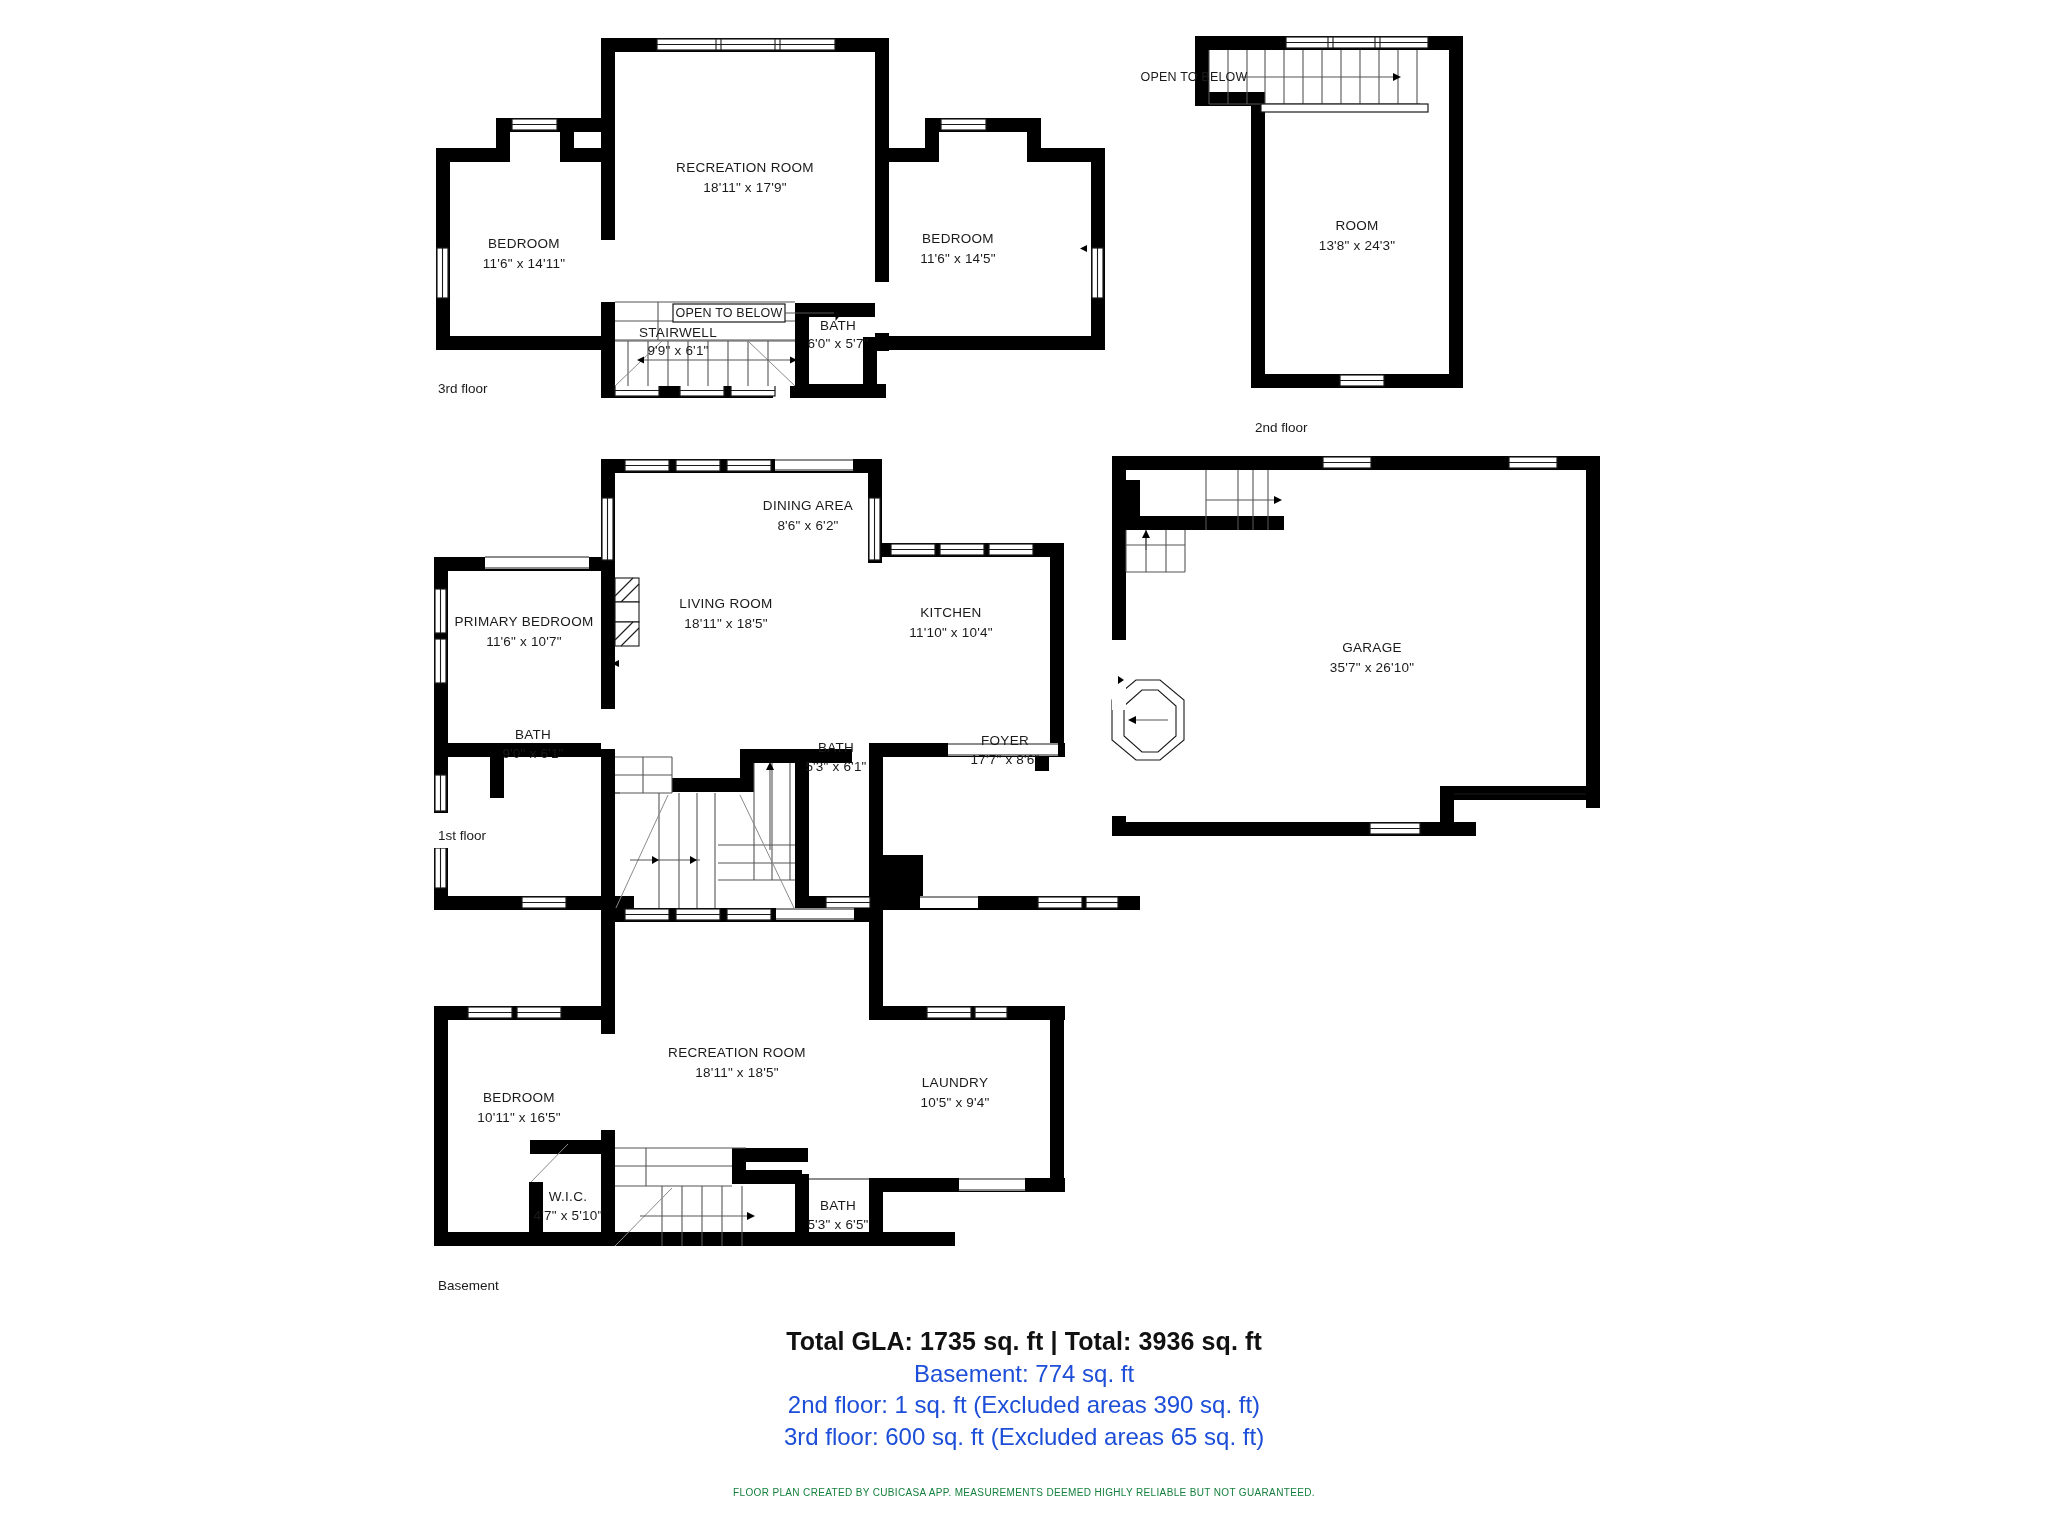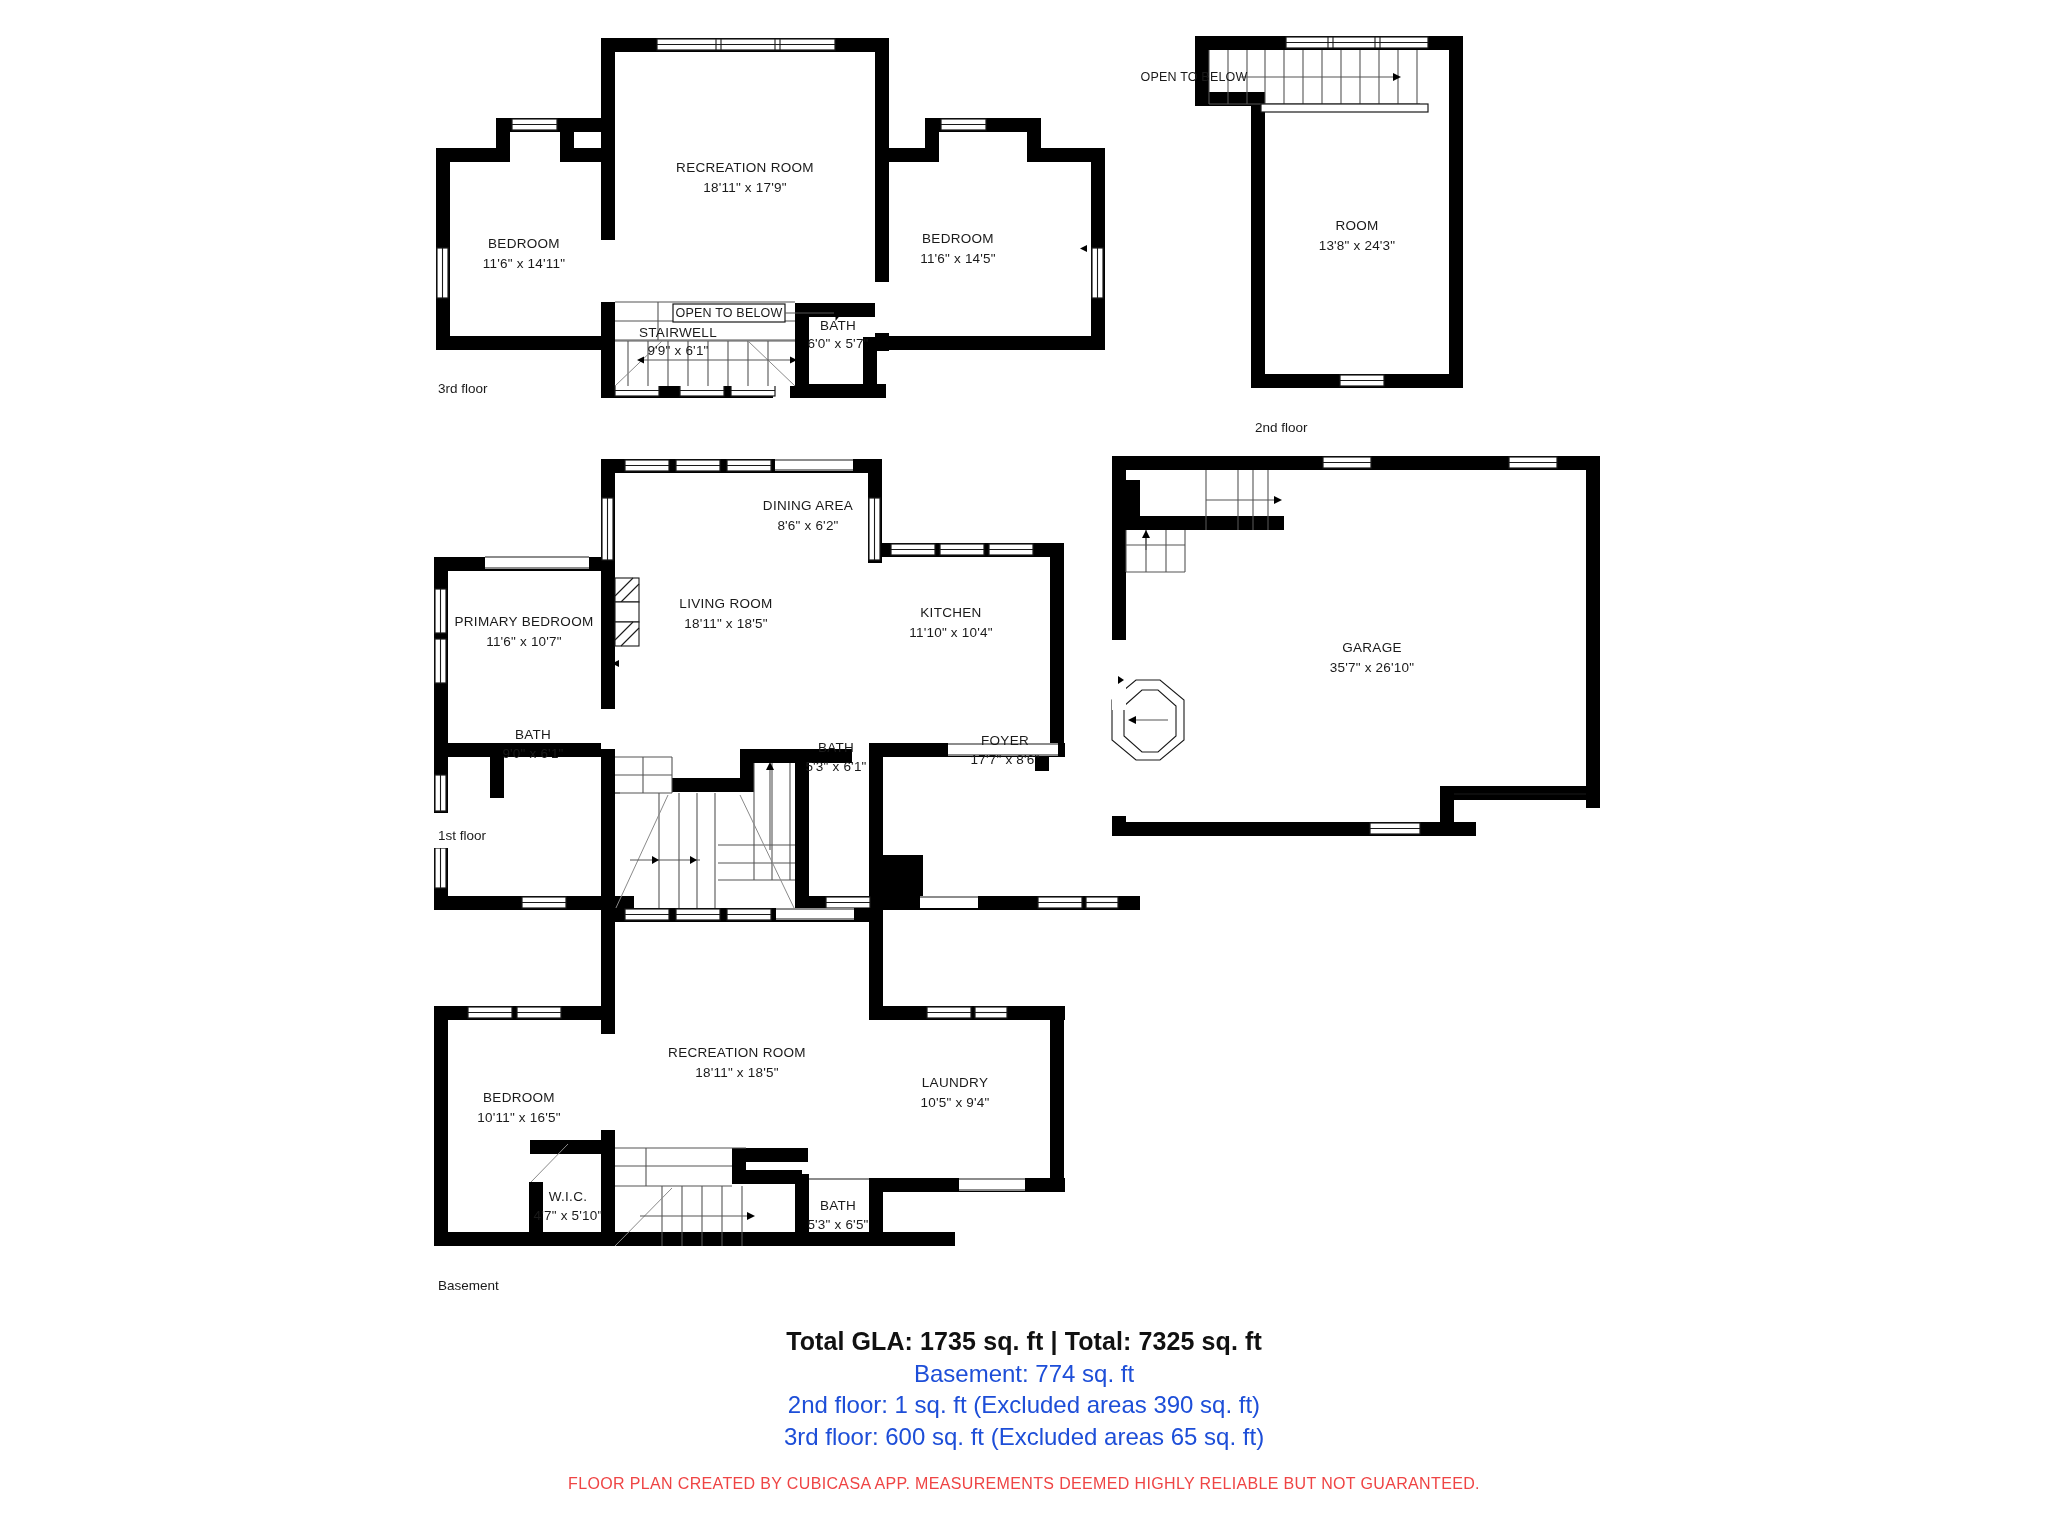--- a/index.html
+++ b/index.html
@@ -77,23 +77,23 @@
     line-height: 1.30;
     letter-spacing: 0.1px;
   }
   #summary .detail-line {
     font-size: 24px;
     color: #1d4ed8;
     line-height: 1.32;
     font-weight: normal;
   }
   #summary .disclaimer {
-    margin-top: 22px;
-    font-size: 16px;
-    color: #ef4444;
+    margin-top: 34px;
+    font-size: 10px;
+    color: #15803d;
     letter-spacing: 0.35px;
   }
 </style>
 </head>
 <body>
 
 <div id="plan-root">
 <svg class="floorplan" viewBox="0 0 2048 1536" xmlns="http://www.w3.org/2000/svg">
 
   <g>
@@ -568,18 +568,18 @@
     <text class="room-name" x="838" y="1210">BATH</text>
     <text class="room-dim" x="838" y="1229">5'3" x 6'5"</text>
 
     <text class="floor-label" x="438" y="1290">Basement</text>
   </g>
 
 </svg>
 </div>
 
 <div id="summary">
-  <div class="total-line">Total GLA: 1735 sq. ft | Total: 7325 sq. ft</div>
+  <div class="total-line">Total GLA: 1735 sq. ft | Total: 3936 sq. ft</div>
   <div class="detail-line">Basement: 774 sq. ft</div>
   <div class="detail-line">2nd floor: 1 sq. ft (Excluded areas 390 sq. ft)</div>
   <div class="detail-line">3rd floor: 600 sq. ft (Excluded areas 65 sq. ft)</div>
   <div class="disclaimer">FLOOR PLAN CREATED BY CUBICASA APP. MEASUREMENTS DEEMED HIGHLY RELIABLE BUT NOT GUARANTEED.</div>
 </div>
 
 </body></html>

